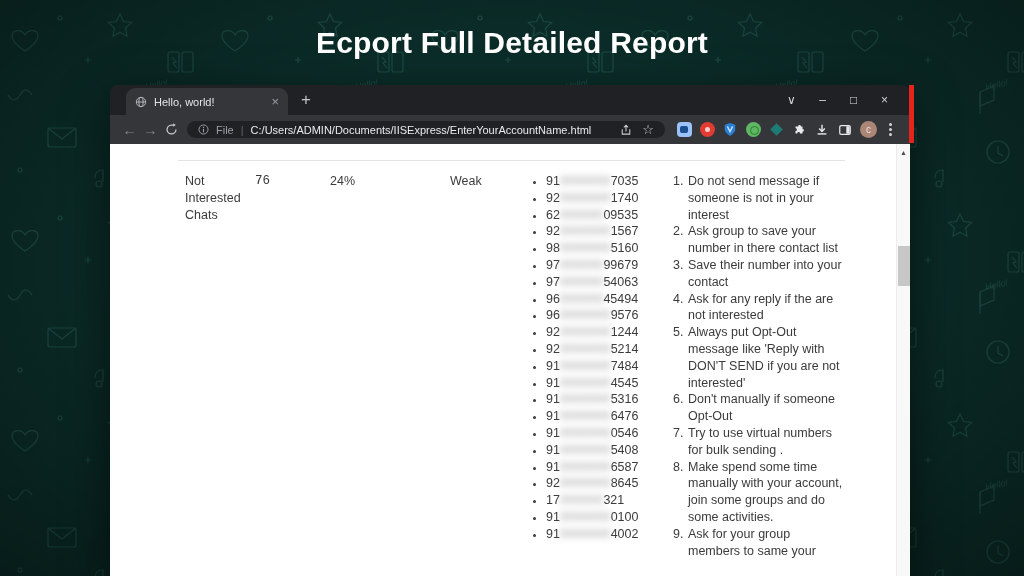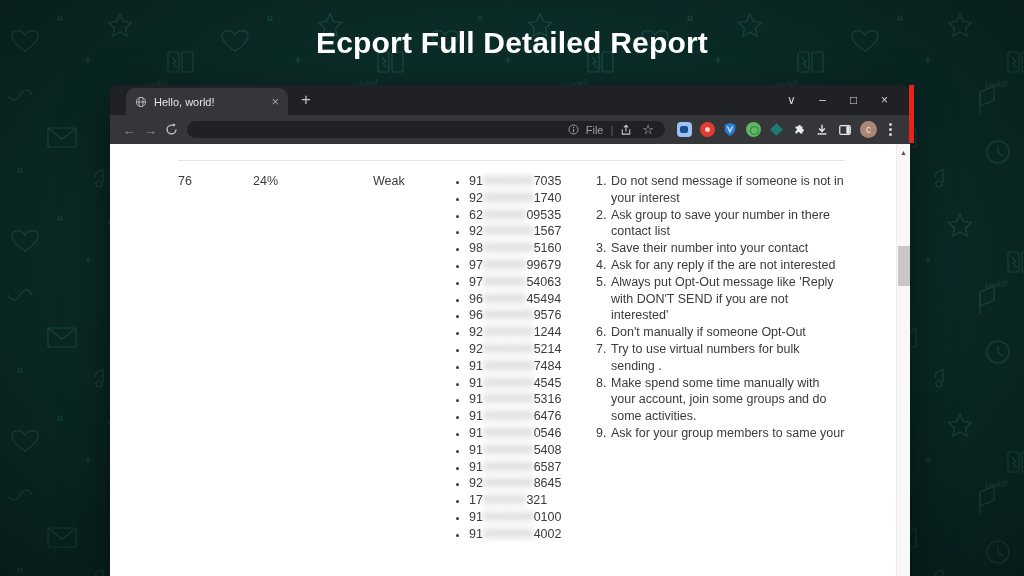--- a/index.html
+++ b/index.html
@@ -57,21 +57,21 @@
   
   .content { position:relative; height:432px; background:#ffffff; overflow:hidden; color:#3b3b3b; }
   .scrollbar { position:absolute; right:0; top:0; width:14px; height:100%; background:#f8f8f8; border-left:1px solid #ececec; }
   .sb-up { width:100%; text-align:center; color:#505050; font-size:7px; padding-top:5px; }
   .sb-thumb { position:absolute; left:1px; top:102px; width:12px; height:40px; background:#c7c7c7; }
 
   .report { margin:16px 65px 0 68px; }
   .report-row { border-top:1px solid #e3e3e3; padding-top:12px; display:flex; align-items:flex-start;
     font-size:12.5px; line-height:16.8px; }
   .c-label { width:77px; padding-left:7px; }
-  .c-count { width:75px; }
+  .c-count { width:75px;font-family:Liberation Mono, monospace; }
   .c-pct { width:120px; }
   .c-strength { width:75px; }
   .c-numbers { width:145px; padding-right:22px; }
   .c-suggestions { flex:1; }
 
   ul.numbers { margin:0; padding-left:21px; list-style:disc; }
   ul.numbers li::marker { font-size:0.85em; color:#3b3b3b; }
   .redacted { display:inline-block; filter:blur(3px); color:#9c9c9c; letter-spacing:0.3px; }
 
   ol.suggestions { margin:0; padding-left:17px; }
@@ -150,20 +150,21 @@
         </svg>
       </span>
       <div class="url-pill">
         <svg width="11" height="11" viewBox="0 0 16 16">
           <circle cx="8" cy="8" r="6.6" stroke="#9aa0a6" stroke-width="1.4" fill="none"></circle>
           <rect x="7.2" y="7" width="1.6" height="5" fill="#9aa0a6"></rect>
           <rect x="7.2" y="4" width="1.6" height="1.8" fill="#9aa0a6"></rect>
         </svg>
         <span class="pill-label">File</span>
         <span class="pill-divider">|</span>
+        <span class="pill-path">C:/Users/ADMIN/Documents/IISExpress/EnterYourAccountName.html</span>
         <div class="pill-icons">
           <svg width="12" height="12" viewBox="0 0 16 16">
             <path d="M3,7 L3,13.5 L13,13.5 L13,7" stroke="#c8cace" stroke-width="1.4" fill="none"></path>
             <path d="M8,10 L8,2" stroke="#c8cace" stroke-width="1.4"></path>
             <path d="M5.2,4.6 L8,1.8 L10.8,4.6" stroke="#c8cace" stroke-width="1.4" fill="none"></path>
           </svg>
           <span class="star-glyph">☆</span>
         </div>
       </div>
       <div class="ext-row">
@@ -210,20 +211,21 @@
             <span></span>
             <span></span>
             <span></span>
           </span>
       </div>
     </div>
 
     <div class="content">
       <div class="report">
         <div class="report-row">
+          <div class="c-label">Not Interested Chats</div>
           <div class="c-count">76</div>
           <div class="c-pct">24%</div>
           <div class="c-strength">Weak</div>
           <div class="c-numbers">
             <ul class="numbers">
 
                 <li><span>91</span><span class="redacted">0000000</span><span>7035</span></li>
 
                 <li><span>92</span><span class="redacted">0000000</span><span>1740</span></li>
 

